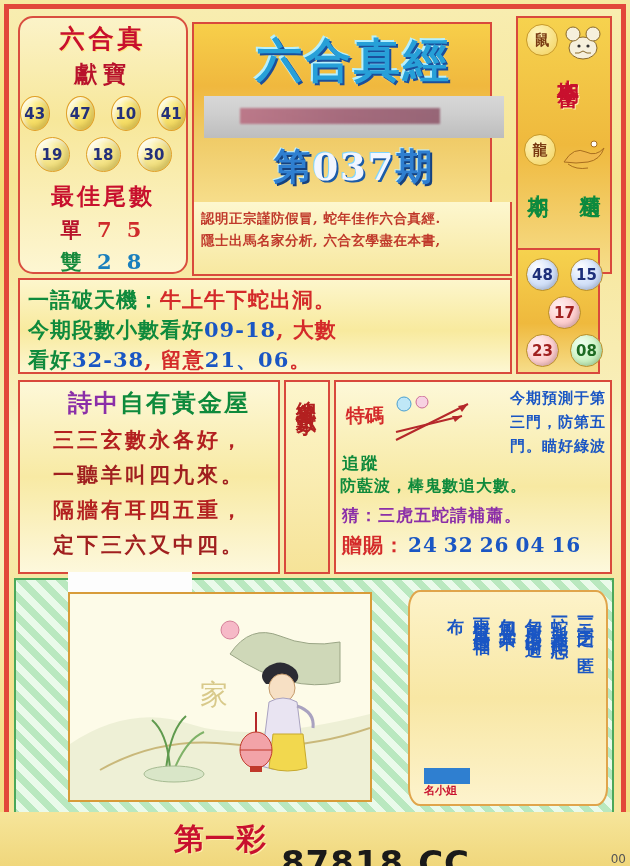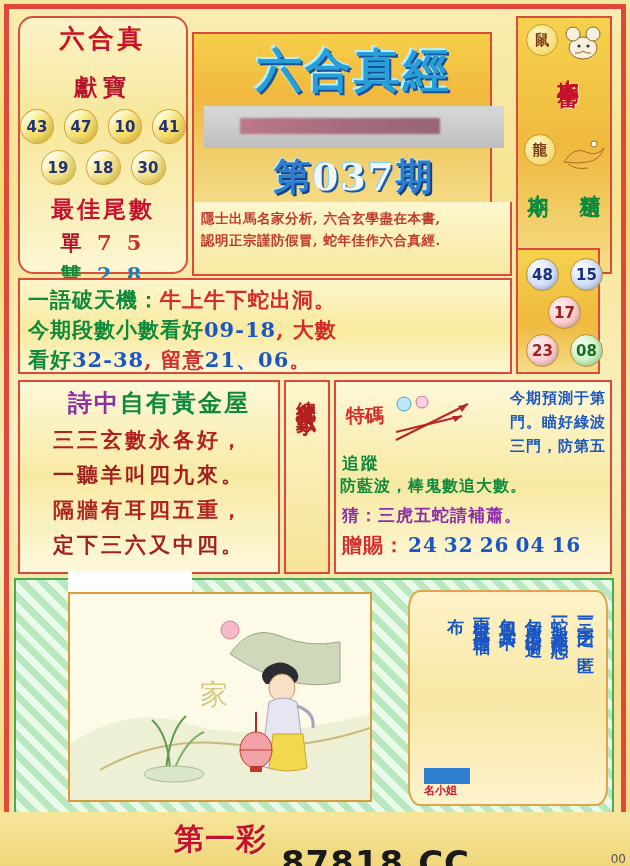--- a/index.html
+++ b/index.html
@@ -38,26 +38,26 @@
     border-radius:15px;
   }
   .ttl-liuhe{
     text-align:center;margin-top:4px;
     font-family:"DejaVu Serif","Liberation Serif",serif;
     font-weight:bold;font-size:25px;color:#c8102e;
     letter-spacing:4px;
     text-shadow:1px 1px 0 #ffe680;
   }
   .ttl-xianbao{
-    text-align:center;margin-top:17px;
+    text-align:center;margin-top:4px;
     font-family:"DejaVu Serif","Liberation Serif",serif;
     font-weight:bold;font-size:23px;color:#b8122b;
     letter-spacing:6px;
   }
-  .ball-row{display:flex;justify-content:center;gap:10px;margin-top:6px;}
+  .ball-row{display:flex;justify-content:center;gap:16px;margin-top:6px;}
   .ball{
     width:33px;height:33px;border-radius:50%;
     display:flex;align-items:center;justify-content:center;
     font-size:15px;font-weight:bold;color:#23307a;
     font-family:"DejaVu Sans","Liberation Sans",sans-serif;
     border:1px solid #e0a02a;
     box-shadow:inset -3px -3px 5px rgba(0,0,0,.12), inset 3px 3px 5px rgba(255,255,255,.8);
   }
   .b-red{background:radial-gradient(circle at 32% 28%,#fff6a8,#f6e06a 45%,#eccb4e 100%);}
   .b-blue{background:radial-gradient(circle at 32% 28%,#fffbd0,#f4e48a 45%,#e9d15a 100%);}
@@ -74,21 +74,21 @@
   .oddline .num{color:#cf2b2b;}
   .evenline{
     text-align:center;margin-top:4px;font-size:21px;
     font-family:"DejaVu Serif","Liberation Serif",serif;font-weight:bold;letter-spacing:4px;
   }
   .evenline .lbl{color:#168a3c;}
   .evenline .num{color:#1a7fbd;}
 
   
   #masthead{
-    left:192px;top:32px;width:300px;height:182px;
+    left:192px;top:22px;width:300px;height:182px;
     background:linear-gradient(180deg,#f7cf4a 0%,#f0b83e 35%,#efc963 60%,#f6dd8a 100%);
     border:2px solid #d9493c;
     text-align:center;
   }
   .mast-title{
     position:absolute;left:8px;top:6px;width:304px;height:62px;
     display:flex;align-items:center;justify-content:center;
     font-family:"DejaVu Serif","Liberation Serif",serif;
     font-weight:bold;font-size:46px;letter-spacing:3px;
     color:#27a0d8;
@@ -387,22 +387,22 @@
       <div class="smear"></div>
     </div>
     <div class="issue-band">
       <span>第</span>
       <span class="num">037</span>
       <span>期</span>
     </div>
   </div>
 
   <div class="blk" id="mast-desc">
+    <div>認明正宗謹防假冒, 蛇年佳作六合真經.</div>
     <div>隱士出馬名家分析, 六合玄學盡在本書,</div>
-    <div>認明正宗謹防假冒, 蛇年佳作六合真經.</div>
   </div>
 
   <div class="blk" id="rightcol">
     <div class="zod" id="zod-rat">鼠</div>
     <svg class="mouse-art" viewBox="0 0 46 44">
       <ellipse cx="23" cy="26" rx="14" ry="11" fill="#f6f0dc" stroke="#8a6a2a"></ellipse>
       <circle cx="13" cy="12" r="7" fill="#f6f0dc" stroke="#8a6a2a"></circle>
       <circle cx="33" cy="12" r="7" fill="#f6f0dc" stroke="#8a6a2a"></circle>
       <circle cx="19" cy="24" r="1.6" fill="#333"></circle>
       <circle cx="28" cy="24" r="1.6" fill="#333"></circle>
@@ -460,22 +460,22 @@
     <svg class="arrows" viewBox="0 0 86 52">
       <line x1="4" y1="44" x2="76" y2="8" stroke="#b5282a" stroke-width="2"></line>
       <polygon points="76,8 66,10 70,16" fill="#b5282a"></polygon>
       <line x1="4" y1="36" x2="70" y2="20" stroke="#b5282a" stroke-width="2"></line>
       <polygon points="70,20 60,20 63,26" fill="#b5282a"></polygon>
       <circle cx="12" cy="8" r="7" fill="#bfe7f7" stroke="#4a9fd0"></circle>
       <circle cx="30" cy="6" r="6" fill="#f7d2e2" stroke="#cc6b96"></circle>
     </svg>
     <div class="pred-text">
       <div>今期預測于第</div>
+      <div>三門，防第五</div>
       <div>門。瞄好綠波</div>
-      <div>三門，防第五</div>
     </div>
     <div class="zhuizong">追蹤</div>
     <div class="fangdi">防藍波，棒鬼數追大數。</div>
     <div class="cailine">猜：三虎五蛇請補蕭。</div>
     <div class="zengci">
       <span>贈賜：</span><span class="n">24</span><span class="n">32</span><span class="n">26</span><span class="n">04</span><span class="n">16</span>
     </div>
   </div>
 
   <div class="blk" id="bottom">

